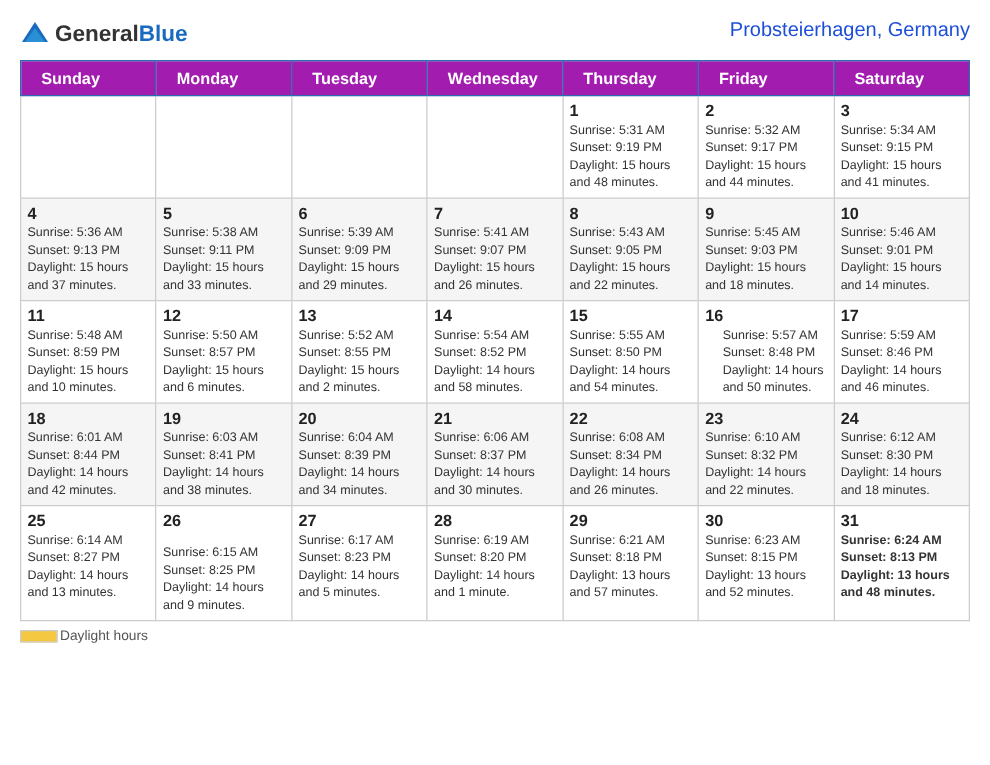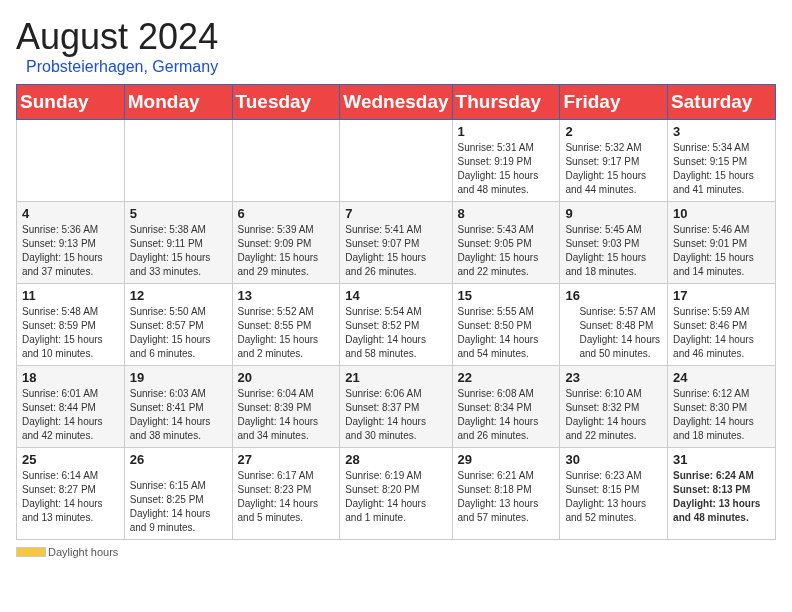--- a/index.html
+++ b/index.html
@@ -48,25 +48,25 @@
     .subtitle {
       font-size: 16px;
       color: #1d4ed8;
     }
     .calendar {
       width: 100%;
       border-collapse: collapse;
       border: 1px solid #ccc;
     }
     .calendar th {
-      background-color: #ef4444;
+      background-color: #a21caf;
       color: #fff;
-      font-size: 19px;
+      font-size: 13px;
       font-weight: bold;
-      padding: 6px 3px;
+      padding: 6px 16px;
       text-align: left;
       border: 1px solid #2b6cb0;
     }
     .calendar td {
       vertical-align: top;
       border: 1px solid #ccc;
       padding: 4px 5px;
       font-size: 10.5px;
       color: #222;
       width: 108px;
@@ -104,22 +104,32 @@
       width: 30px;
       height: 10px;
       background: #f5c842;
       border: 1px solid #ccc;
     }
   </style>
 </head>
 <body>
 
 <div class="header-section">
+  <div class="logo">
+    <svg class="logo-icon" viewBox="0 0 30 30" xmlns="http://www.w3.org/2000/svg">
+      <polygon points="15,2 28,22 2,22" fill="#1a6bbf"></polygon>
+      <polygon points="15,8 25,22 5,22" fill="#2a8fd4"></polygon>
+    </svg>
+    <div>
+      <div>
+        <span class="logo-text-general">General</span><span class="logo-text-blue">Blue</span>
+      </div>
+    </div>
+  </div>
   <div class="title-block">
-    <div class="main-title">August 2024</div>
     <div class="subtitle">Probsteierhagen, Germany</div>
   </div>
 </div>
 
 <table class="calendar">
   <thead>
     <tr>
     <th>Sunday</th>
         <th>Monday</th>
         <th>Tuesday</th>

